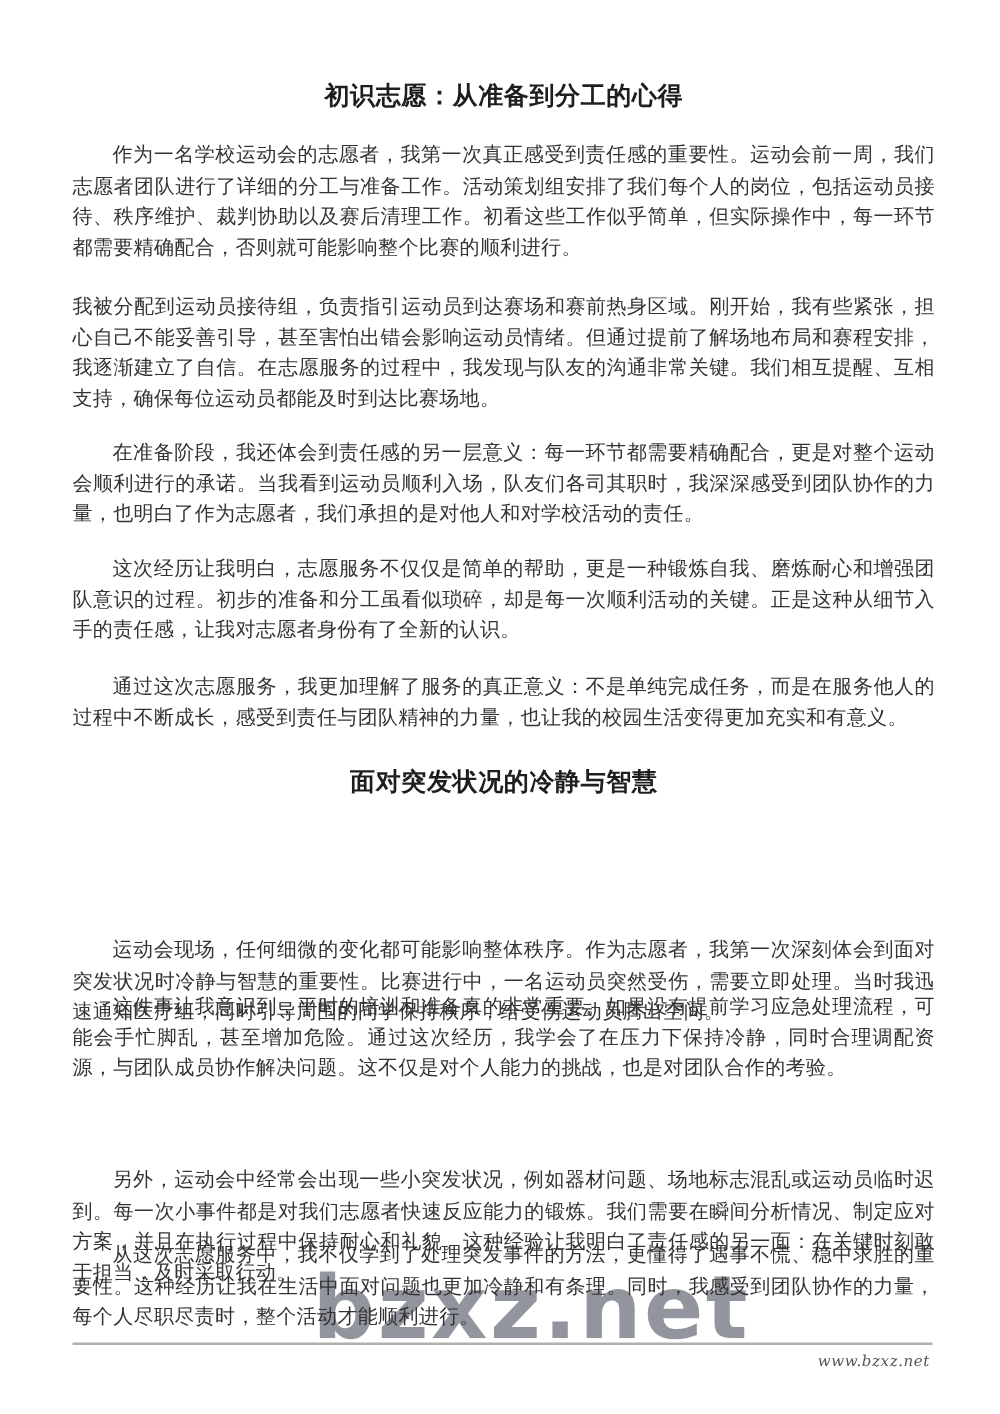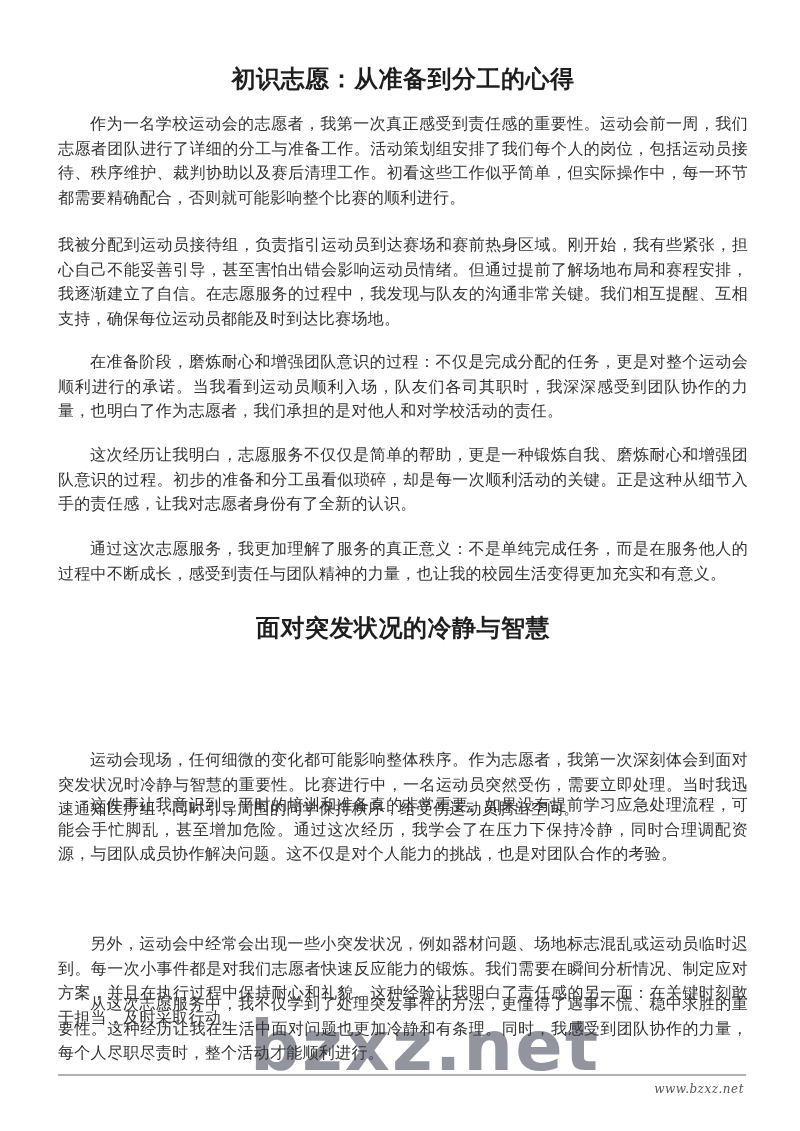--- a/index.html
+++ b/index.html
@@ -4,21 +4,21 @@
   <style>
     html, body { margin: 0; padding: 0; background: #ffffff; }
     body {
       width: 800px; height: 1131px; position: relative; overflow: hidden;
       font-family: "DejaVu Serif", "Liberation Serif", serif;
       color: #2a2a2a;
     }
     .page { position: absolute; left: 58px; top: 0; width: 690px; }
     .section-title {
       text-align: center; font-family: "DejaVu Sans", "Liberation Sans", sans-serif;
-      font-weight: bold; font-size: 24px; color: #1e1e1e; margin: 0;
+      font-weight: bold; font-size: 20px; color: #1e1e1e; margin: 0;
       letter-spacing: 0.5px;
     }
     .para {
       font-size: 16px; line-height: 24.5px; margin: 0; text-align: justify;
       letter-spacing: 0.3px; color: #333;
     }
     .indent { text-indent: 2em; }
     .footer-rule {
       position: absolute; left: 58px; top: 1074px; width: 688px; height: 2px;
       background: #b0b0b0;
@@ -40,21 +40,21 @@
 <body>
 
 <div class="watermark">bzxz.net</div>
 
 <div class="page">
   <div style="position:absolute; top:63px; width:690px;">
     <h1 class="section-title">初识志愿：从准备到分工的心得</h1>
   </div>
   <p class="para indent" style="position:absolute; top:112px; width:690px;">作为一名学校运动会的志愿者，我第一次真正感受到责任感的重要性。运动会前一周，我们志愿者团队进行了详细的分工与准备工作。活动策划组安排了我们每个人的岗位，包括运动员接待、秩序维护、裁判协助以及赛后清理工作。初看这些工作似乎简单，但实际操作中，每一环节都需要精确配合，否则就可能影响整个比赛的顺利进行。</p>
   <p class="para" style="position:absolute; top:233px; width:690px;">我被分配到运动员接待组，负责指引运动员到达赛场和赛前热身区域。刚开始，我有些紧张，担心自己不能妥善引导，甚至害怕出错会影响运动员情绪。但通过提前了解场地布局和赛程安排，我逐渐建立了自信。在志愿服务的过程中，我发现与队友的沟通非常关键。我们相互提醒、互相支持，确保每位运动员都能及时到达比赛场地。</p>
-  <p class="para indent" style="position:absolute; top:350px; width:690px;">在准备阶段，磨炼耐心和增强团队意识的过程：不仅是完成分配的任务，更是对整个运动会顺利进行的承诺。当我看到运动员顺利入场，队友们各司其职时，我深深感受到团队协作的力量，也明白了作为志愿者，我们承担的是对他人和对学校活动的责任。</p>
+  <p class="para indent" style="position:absolute; top:350px; width:690px;">在准备阶段，我还体会到责任感的另一层意义：每一环节都需要精确配合，更是对整个运动会顺利进行的承诺。当我看到运动员顺利入场，队友们各司其职时，我深深感受到团队协作的力量，也明白了作为志愿者，我们承担的是对他人和对学校活动的责任。</p>
   <p class="para indent" style="position:absolute; top:443px; width:690px;">这次经历让我明白，志愿服务不仅仅是简单的帮助，更是一种锻炼自我、磨炼耐心和增强团队意识的过程。初步的准备和分工虽看似琐碎，却是每一次顺利活动的关键。正是这种从细节入手的责任感，让我对志愿者身份有了全新的认识。</p>
   <p class="para indent" style="position:absolute; top:537px; width:690px;">通过这次志愿服务，我更加理解了服务的真正意义：不是单纯完成任务，而是在服务他人的过程中不断成长，感受到责任与团队精神的力量，也让我的校园生活变得更加充实和有意义。</p>
 
   <div style="position:absolute; top:612px; width:690px;">
     <h1 class="section-title">面对突发状况的冷静与智慧</h1>
   </div>
   <p class="para indent" style="position:absolute; top:700px; width:690px;margin-top:48px;">运动会现场，任何细微的变化都可能影响整体秩序。作为志愿者，我第一次深刻体会到面对突发状况时冷静与智慧的重要性。比赛进行中，一名运动员突然受伤，需要立即处理。当时我迅速通知医疗组，同时引导周围的同学保持秩序，给受伤运动员腾出空间。</p>
   <p class="para indent" style="position:absolute; top:793px; width:690px;">这件事让我意识到，平时的培训和准备真的非常重要。如果没有提前学习应急处理流程，可能会手忙脚乱，甚至增加危险。通过这次经历，我学会了在压力下保持冷静，同时合理调配资源，与团队成员协作解决问题。这不仅是对个人能力的挑战，也是对团队合作的考验。</p>
   <p class="para indent" style="position:absolute; top:887px; width:690px;margin-top:45px;">另外，运动会中经常会出现一些小突发状况，例如器材问题、场地标志混乱或运动员临时迟到。每一次小事件都是对我们志愿者快速反应能力的锻炼。我们需要在瞬间分析情况、制定应对方案，并且在执行过程中保持耐心和礼貌。这种经验让我明白了责任感的另一面：在关键时刻敢于担当，及时采取行动。</p>
   <p class="para indent" style="position:absolute; top:992px; width:690px;">从这次志愿服务中，我不仅学到了处理突发事件的方法，更懂得了遇事不慌、稳中求胜的重要性。这种经历让我在生活中面对问题也更加冷静和有条理。同时，我感受到团队协作的力量，每个人尽职尽责时，整个活动才能顺利进行。</p>

